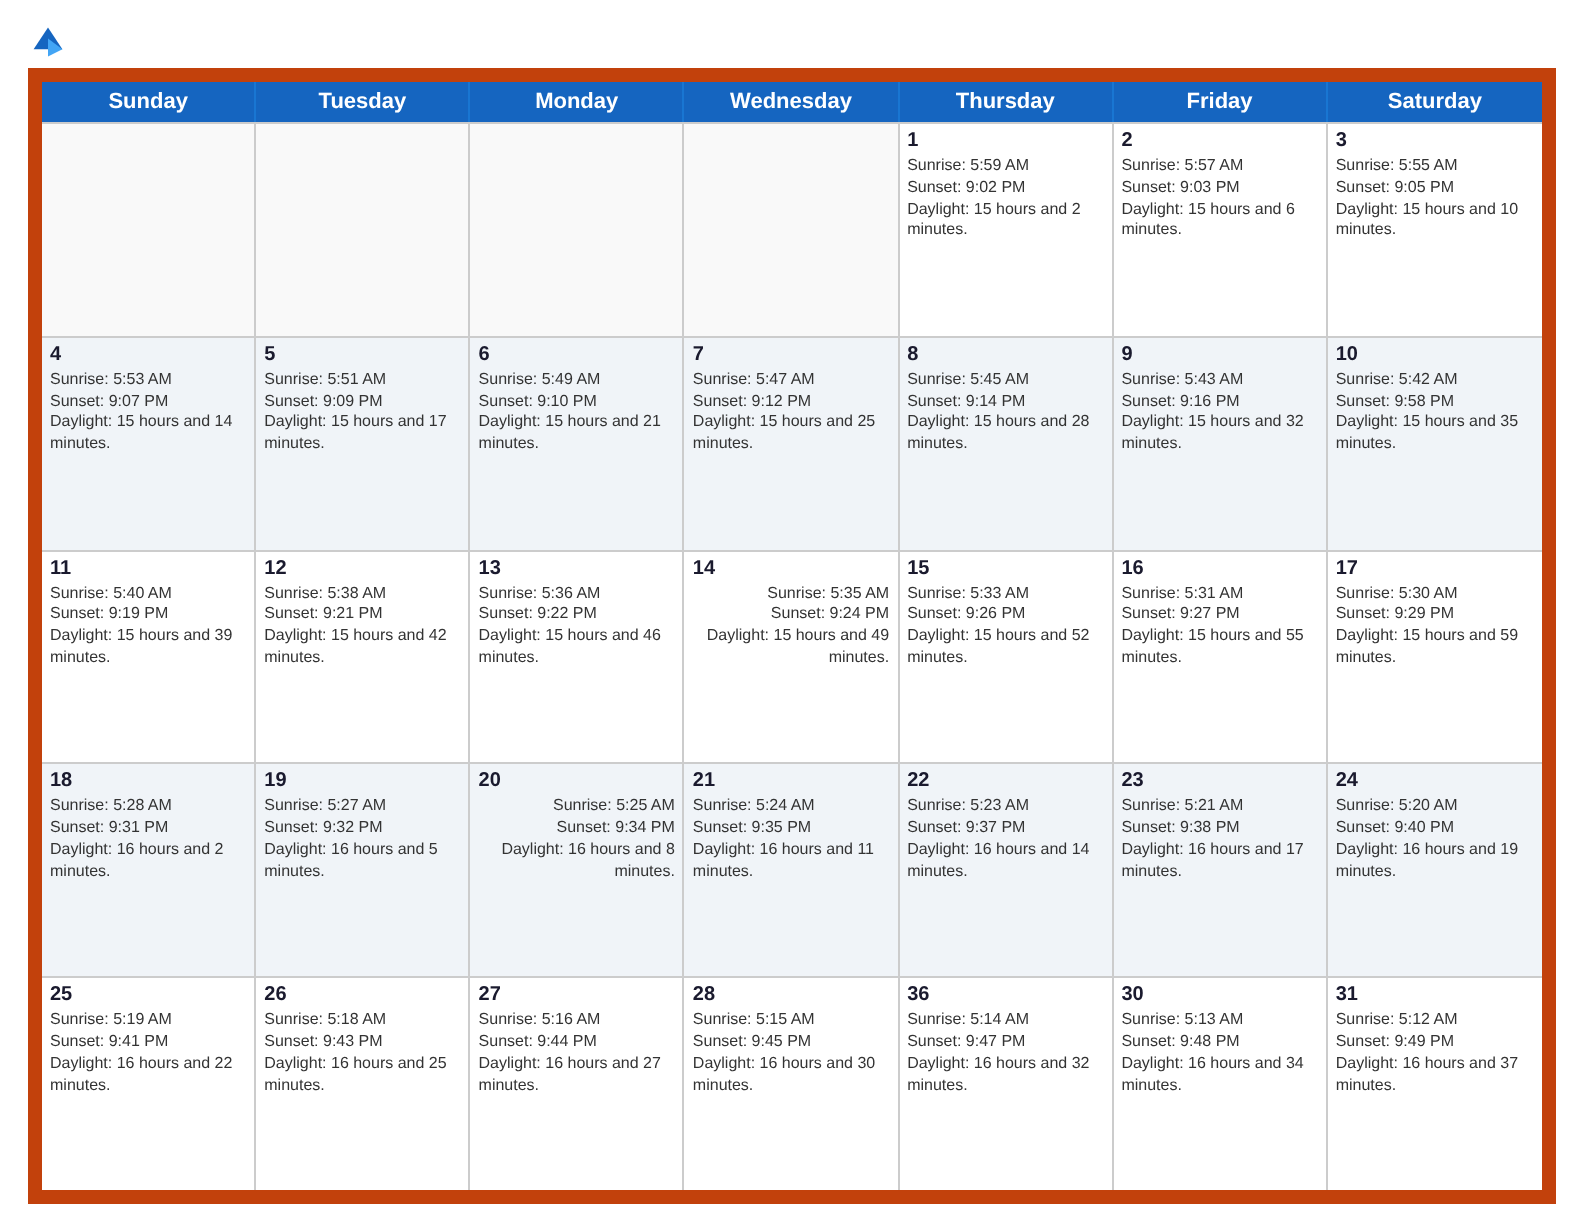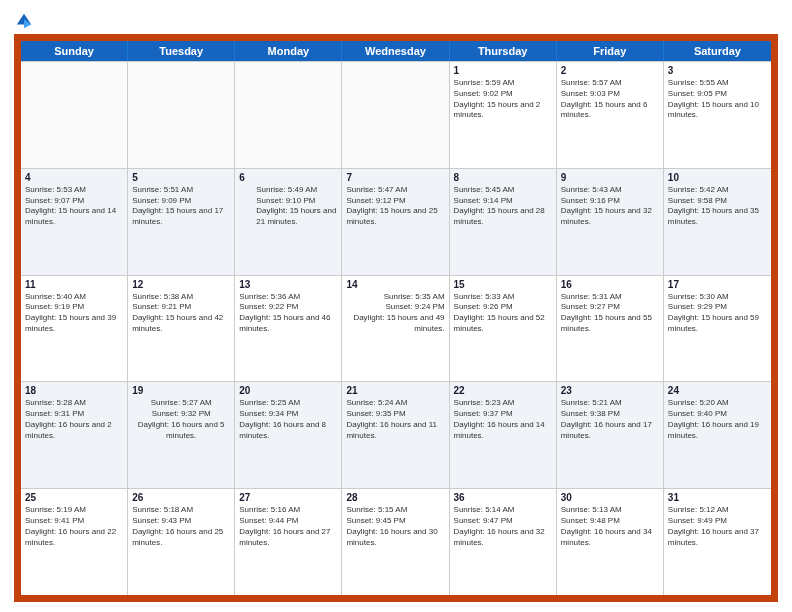--- a/index.html
+++ b/index.html
@@ -168,21 +168,21 @@
 Daylight: 15 hours and 14 minutes.</div>
           </div>
           <div class="cal-cell shade">
             <div class="day-num">5</div>
             <div class="cell-text" style="white-space: pre-line;">Sunrise: 5:51 AM
 Sunset: 9:09 PM
 Daylight: 15 hours and 17 minutes.</div>
           </div>
           <div class="cal-cell shade">
             <div class="day-num">6</div>
-            <div class="cell-text" style="white-space: pre-line; margin-left: 17px;">Sunrise: 5:49 AM
+            <div class="cell-text" style="white-space: pre-line;">Sunrise: 5:49 AM
 Sunset: 9:10 PM
 Daylight: 15 hours and 21 minutes.</div>
           </div>
           <div class="cal-cell shade">
             <div class="day-num">7</div>
             <div class="cell-text" style="white-space: pre-line;">Sunrise: 5:47 AM
 Sunset: 9:12 PM
 Daylight: 15 hours and 25 minutes.</div>
           </div>
           <div class="cal-cell shade">
@@ -250,27 +250,27 @@
         </div>
         <div class="cal-row">
           <div class="cal-cell shade">
             <div class="day-num">18</div>
             <div class="cell-text" style="white-space: pre-line;">Sunrise: 5:28 AM
 Sunset: 9:31 PM
 Daylight: 16 hours and 2 minutes.</div>
           </div>
           <div class="cal-cell shade">
             <div class="day-num">19</div>
-            <div class="cell-text" style="white-space: pre-line; text-align: center;">Sunrise: 5:27 AM
+            <div class="cell-text" style="white-space: pre-line;">Sunrise: 5:27 AM
 Sunset: 9:32 PM
 Daylight: 16 hours and 5 minutes.</div>
           </div>
           <div class="cal-cell shade">
             <div class="day-num">20</div>
-            <div class="cell-text" style="white-space: pre-line;">Sunrise: 5:25 AM
+            <div class="cell-text" style="white-space: pre-line; text-align: right;">Sunrise: 5:25 AM
 Sunset: 9:34 PM
 Daylight: 16 hours and 8 minutes.</div>
           </div>
           <div class="cal-cell shade">
             <div class="day-num">21</div>
             <div class="cell-text" style="white-space: pre-line;">Sunrise: 5:24 AM
 Sunset: 9:35 PM
 Daylight: 16 hours and 11 minutes.</div>
           </div>
           <div class="cal-cell shade">

